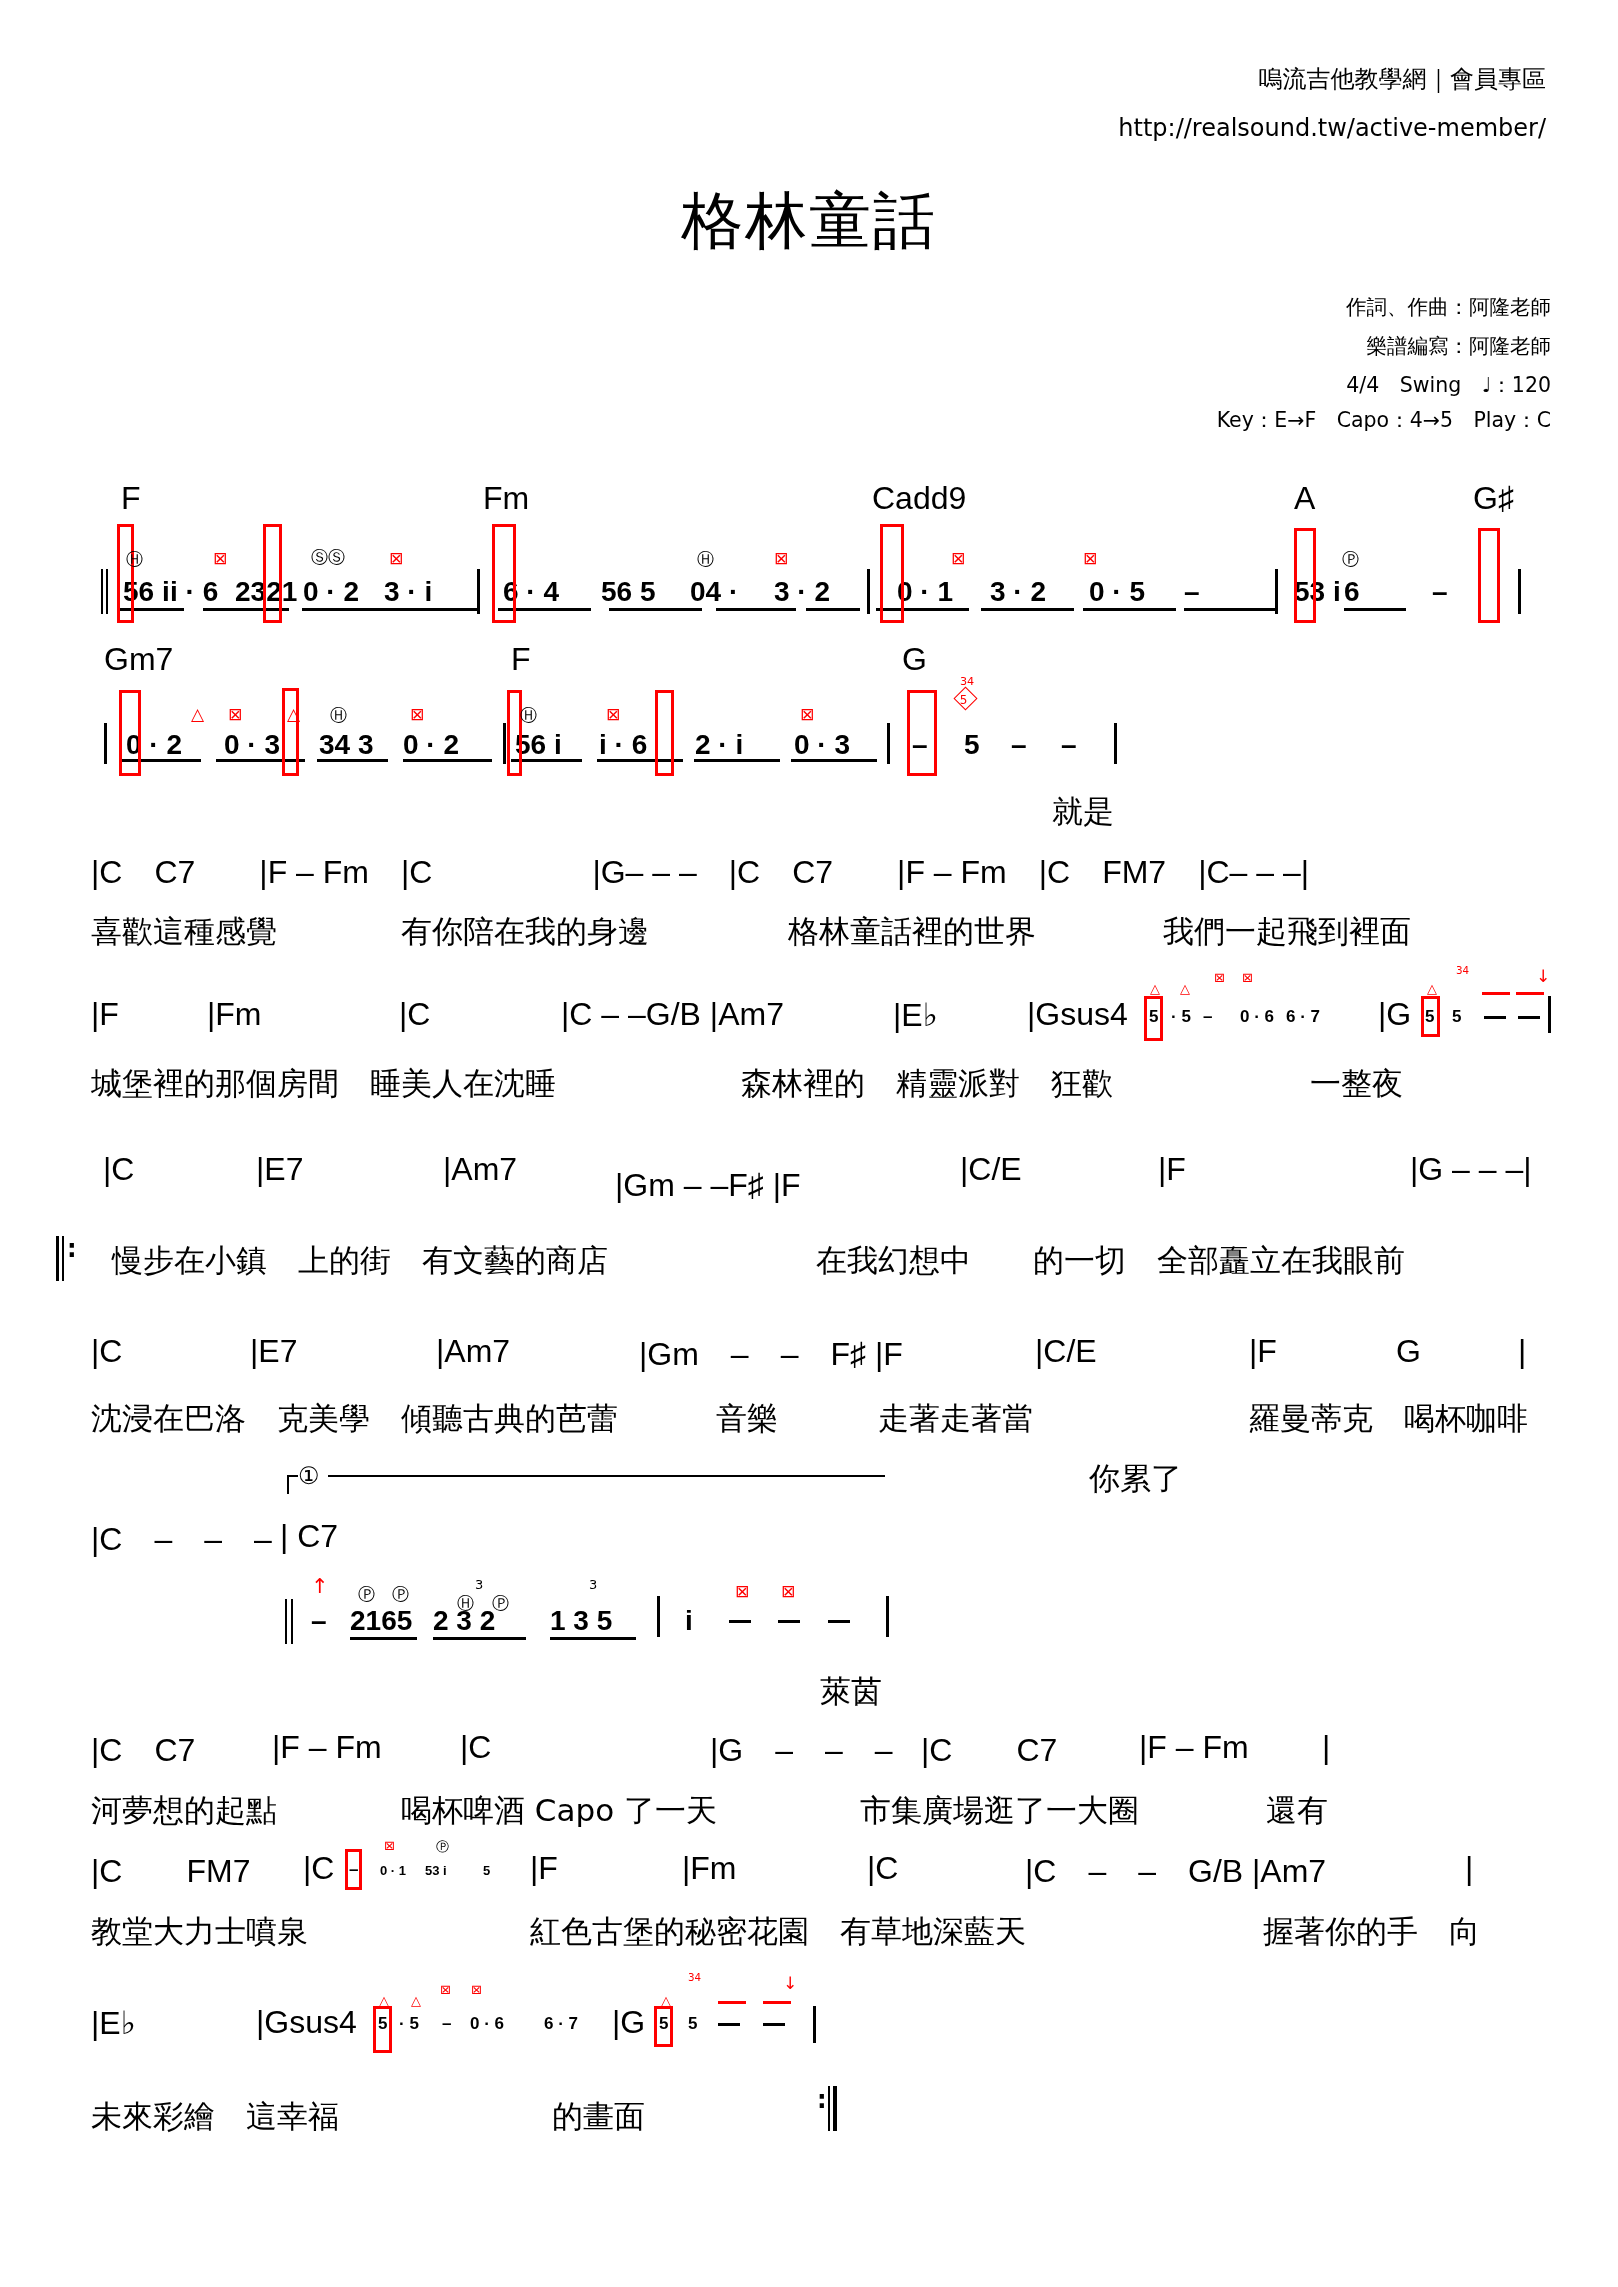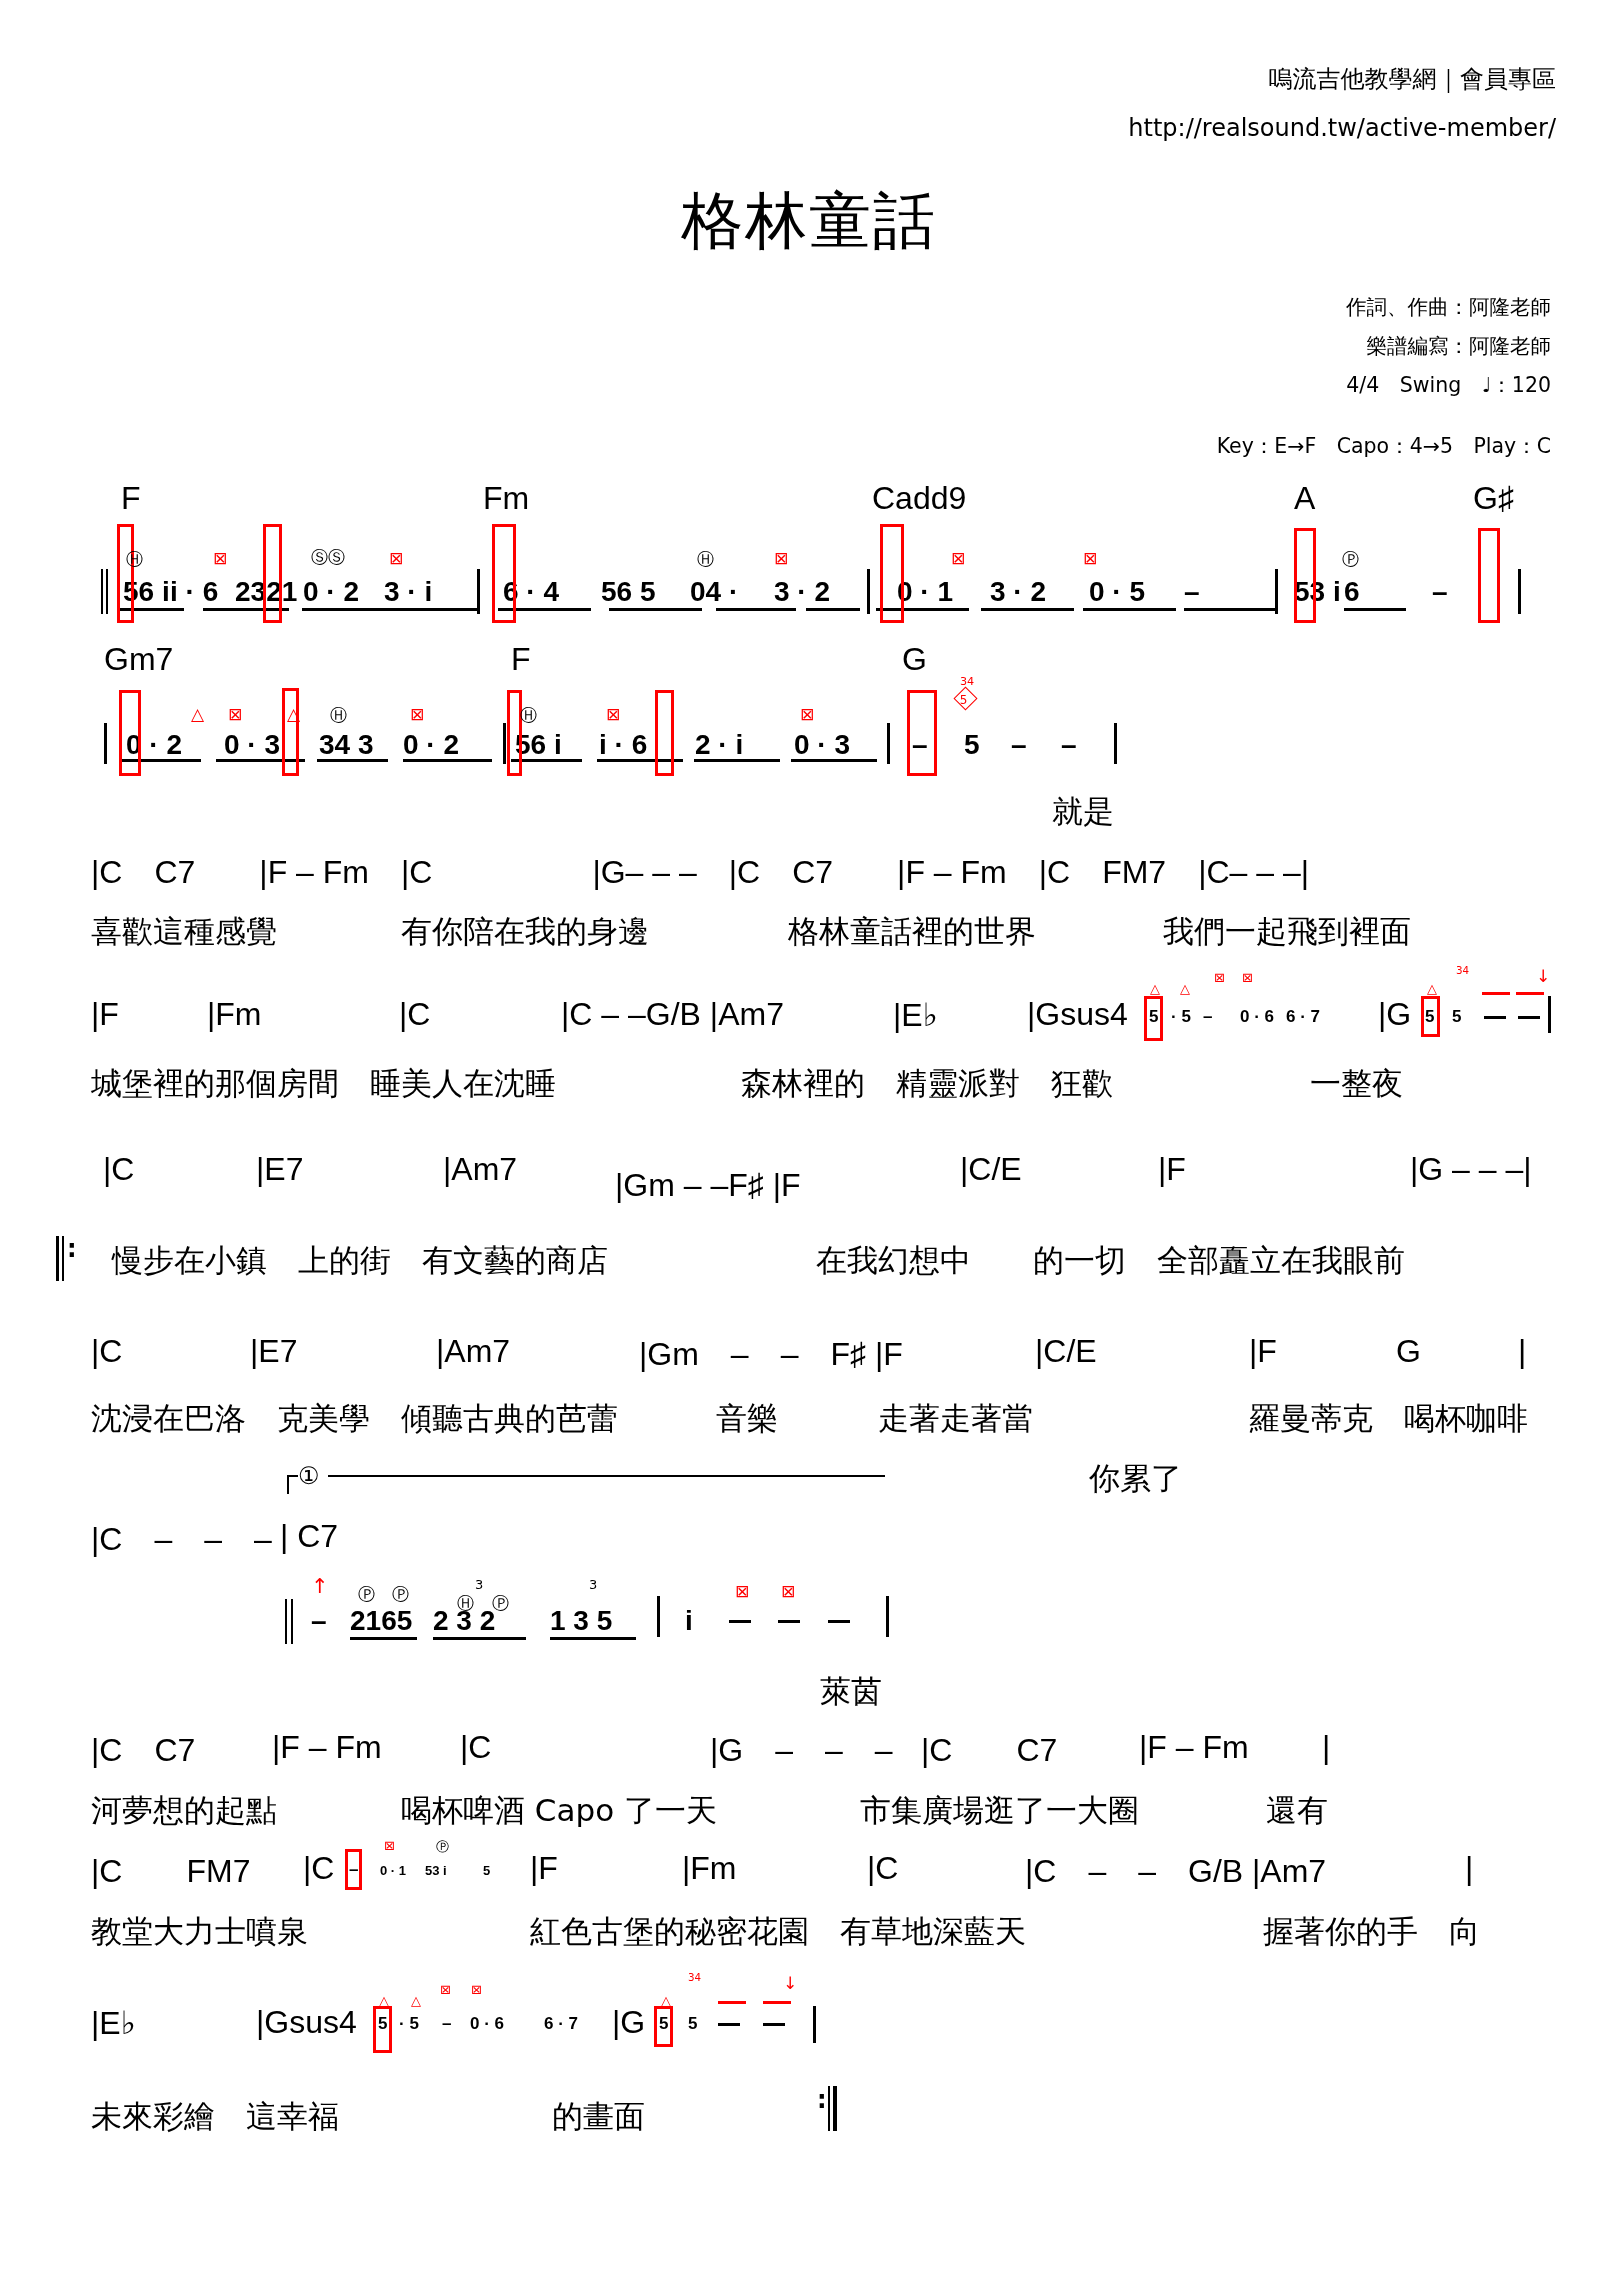--- a/index.html
+++ b/index.html
@@ -1,19 +1,19 @@
 <!DOCTYPE html>
 <html style="font-size:15px"><head>
 <meta charset="utf-8">
 <style>
   html, body { margin:0; padding:0; background:#ffffff; }
   body { width:1618px; height:2288px; position:relative; overflow:hidden;
          font-family:"DejaVu Sans","Liberation Sans",sans-serif; color:#000; }
   .abs { position:absolute; white-space:nowrap; }
-  .hdr { font-size:24px; right:62px; text-align:right;padding-left:8px; }
+  .hdr { font-size:24px; right:72px; text-align:right;padding-left:8px; }
   .title { font-size:62px; left:0; width:1618px; text-align:center; top:179px; letter-spacing:1.9px; }
   .meta { font-size:20.5px; right:67px; text-align:right; }
   .chord { font-size:32px; font-family:"Liberation Sans",sans-serif; }
   .chordline { font-size:32px; font-family:"Liberation Sans",sans-serif; }
   .lyric { font-size:31px; }
   .note { font-size:28px; font-weight:bold; font-family:"Liberation Sans",sans-serif; }
   .notesm { font-size:17px; font-weight:bold; font-family:"Liberation Sans",sans-serif; }
   .bar { position:absolute; background:#000; width:2.8px; }
   .redbox { position:absolute; border:3.7px solid #ff0000; box-sizing:border-box; }
   .redmark { position:absolute; color:#ff0000; font-size:17px; }
@@ -24,21 +24,21 @@
 </style>
 </head>
 <body>
 
 <div class="abs hdr" style="top:63px;">嗚流吉他教學網｜會員專區</div>
 <div class="abs hdr" style="top:114px;">http://realsound.tw/active-member/</div>
 <div class="abs title">格林童話</div>
 <div class="abs meta" style="top:293px;">作詞、作曲：阿隆老師</div>
 <div class="abs meta" style="top:332px;">樂譜編寫：阿隆老師</div>
 <div class="abs meta" style="top:371px;">4/4　Swing　♩：120</div>
-<div class="abs meta" style="top:432px;margin-left:36px;">Key：E→F　Capo：4→5　Play：C</div>
+<div class="abs meta" style="top:406px;margin-left:36px;">Key：E→F　Capo：4→5　Play：C</div>
 
 <div>
   <div class="abs chord" style="left:121px;top:480px;">F</div>
   <div class="abs chord" style="left:483px;top:480px;">Fm</div>
   <div class="abs chord" style="left:872px;top:480px;">Cadd9</div>
   <div class="abs chord" style="left:1294px;top:480px;">A</div>
   <div class="abs chord" style="left:1473px;top:480px;">G♯</div>
 
   <div class="bar" style="left:101px;top:569px;height:45px;width:1.9px;"></div>
   <div class="bar" style="left:106px;top:569px;height:45px;width:1.9px;"></div>

